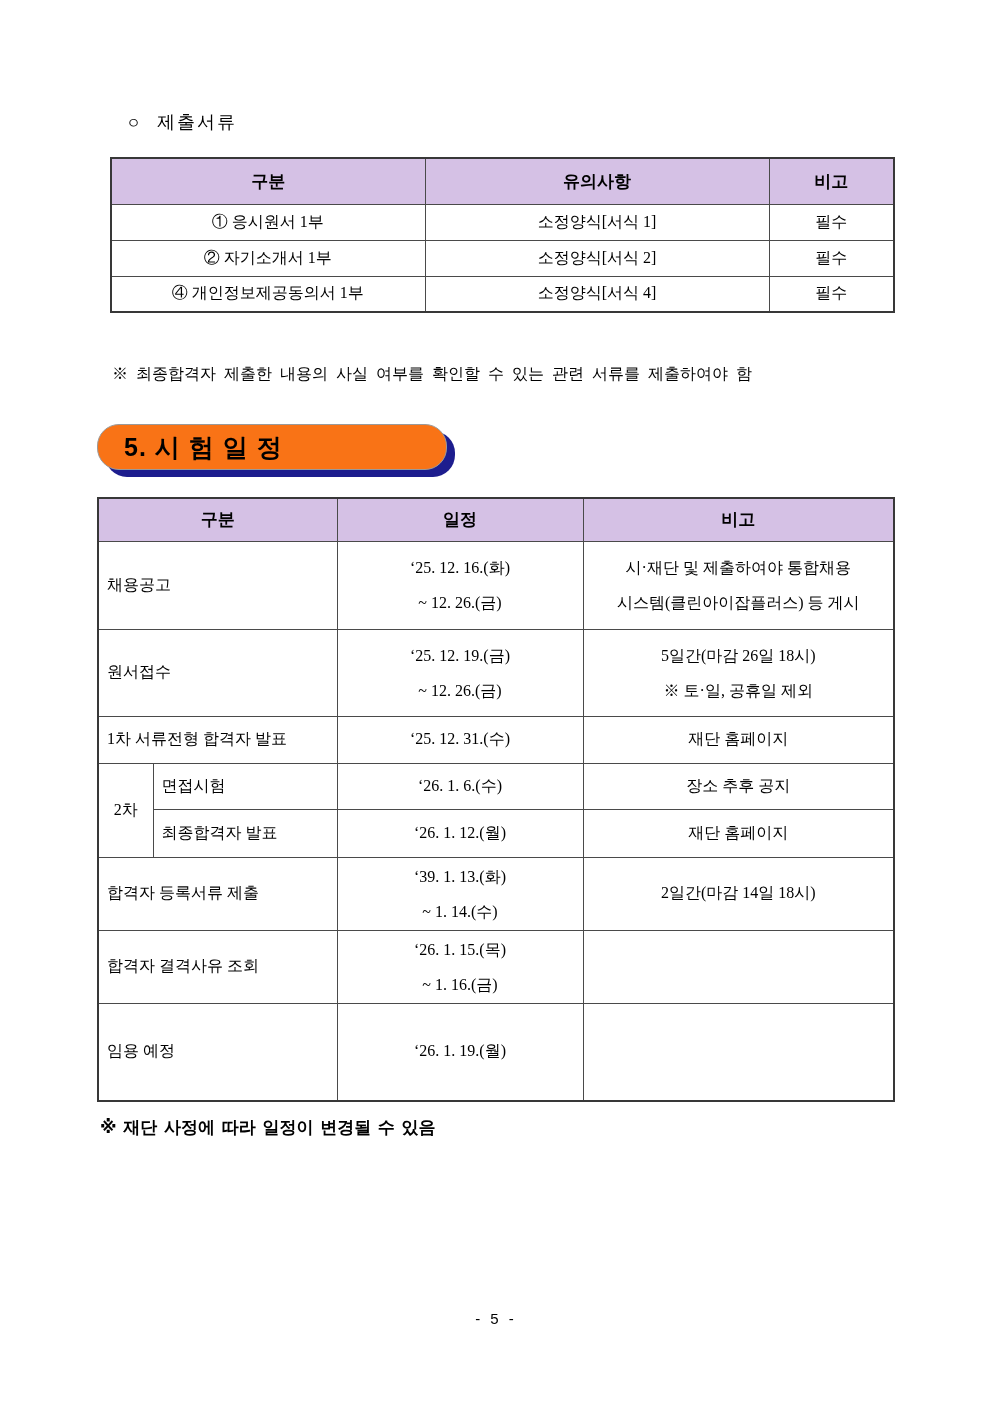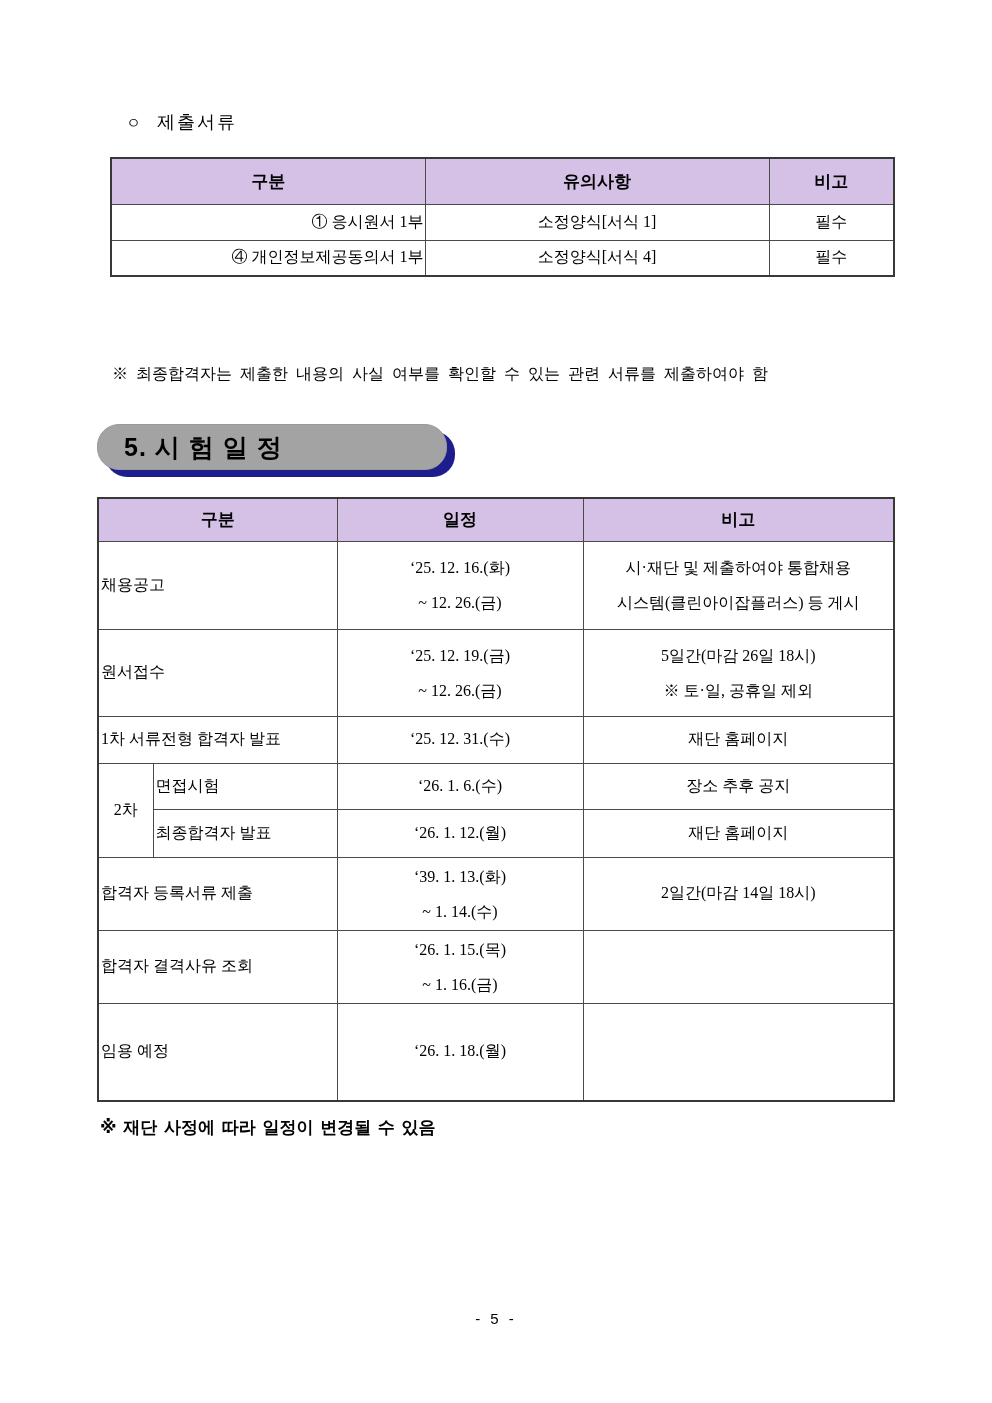--- a/index.html
+++ b/index.html
@@ -11,41 +11,41 @@
     position:absolute;left:126px;top:110px;font-size:18px;letter-spacing:2px;
   }
   .bullet-line .circ{font-size:15px;margin-right:14px;}
   
   table{border-collapse:collapse;table-layout:fixed;}
   td,th{border:1px solid #4a4a4a;vertical-align:middle;font-size:16px;overflow:hidden;}
   th{background:var(--header_bg);font-size:17px;font-weight:bold;text-align:center;}
   .t1{position:absolute;left:110px;top:157px;width:783px;border:2px solid #383838;}
   .t1 thead tr{height:46px;}
   .t1 tbody tr{height:36px;}
-  .t1 .cat{text-align:right;padding-left:0;}
+  .t1 .cat{text-align:center;padding-left:0;}
   .t1 .ctr{text-align:center;}
   .t2{position:absolute;left:97px;top:497px;width:796px;border:2px solid #383838;}
   .t2 thead tr{height:43px;}
-  .t2 .cat{text-align:left;padding-left:2px;margin-top:22px;}
+  .t2 .cat{text-align:left;padding-left:8px;margin-top:22px;}
   .t2 .ctr{text-align:center;}
   .h88{height:88px;} .h87{height:87px;} .h47{height:47px;} .h46{height:46px;}
   .h48{height:48px;} .h68{height:68px;} .h70{height:70px;} .h98{height:98px;}
   .line{display:block;line-height:35px;text-align:center;}
   
   .note1{
     position:absolute;left:112px;top:364px;font-size:16px;word-spacing:4px;white-space:nowrap;
   }
   .note2{
     position:absolute;left:100px;top:1116px;font-size:17px;font-weight:bold;
     font-family:"Liberation Sans","DejaVu Sans",sans-serif;word-spacing:2px;
   }
   
   .heading-box{
     position:absolute;left:97px;top:424px;width:348px;height:44px;
-    background:#a3a3a3;border:1px solid #9a9a9a;border-radius:22px;
+    background:#f97316;border:1px solid #9a9a9a;border-radius:22px;
     box-shadow:8px 7px 0 0 var(--heading_shadow);
   }
   .heading-box .title{
     display:block;line-height:44px;padding-left:26px;
     font-family:"Liberation Sans","DejaVu Sans",sans-serif;
     font-size:25px;font-weight:bold;letter-spacing:1px;
   }
   .footer{
     position:absolute;left:0;top:1310px;width:100%;text-align:center;
     font-size:15px;font-family:"Liberation Sans","DejaVu Sans",sans-serif;letter-spacing:3px;
@@ -73,28 +73,33 @@
         <th>비고</th>
       </tr>
     </thead>
     <tbody>
       <tr>
         <td class="cat">① 응시원서 1부</td>
         <td class="ctr">소정양식[서식 1]</td>
         <td class="ctr">필수</td>
       </tr>
       <tr>
+        <td class="cat">② 자기소개서 1부</td>
+        <td class="ctr">소정양식[서식 2]</td>
+        <td class="ctr">필수</td>
+      </tr>
+      <tr>
         <td class="cat">④ 개인정보제공동의서 1부</td>
         <td class="ctr">소정양식[서식 4]</td>
         <td class="ctr">필수</td>
       </tr>
     </tbody>
   </table>
 
-  <div class="note1">※ 최종합격자는 제출한 내용의 사실 여부를 확인할 수 있는 관련 서류를 제출하여야 함</div>
+  <div class="note1">※ 최종합격자 제출한 내용의 사실 여부를 확인할 수 있는 관련 서류를 제출하여야 함</div>
 
   <div class="heading-box">
     <span class="title">5. 시 험 일 정</span>
   </div>
 
   <table class="t2">
     <colgroup>
         <col style="width:55px">
         <col style="width:184px">
         <col style="width:246px">
@@ -157,21 +162,21 @@
       <tr class="h70">
         <td colspan="2" class="cat">합격자 결격사유 조회</td>
         <td class="ctr">
           <span class="line">‘26. 1. 15.(목)</span>
           <span class="line">~ 1. 16.(금)</span>
         </td>
         <td></td>
       </tr>
       <tr class="h98">
         <td colspan="2" class="cat">임용 예정</td>
-        <td class="ctr">‘26. 1. 18.(월)</td>
+        <td class="ctr">‘26. 1. 19.(월)</td>
         <td></td>
       </tr>
     </tbody>
   </table>
 
   <div class="note2">※ 재단 사정에 따라 일정이 변경될 수 있음</div>
 
   <div class="footer">- 5 -</div>
 
 </div>

